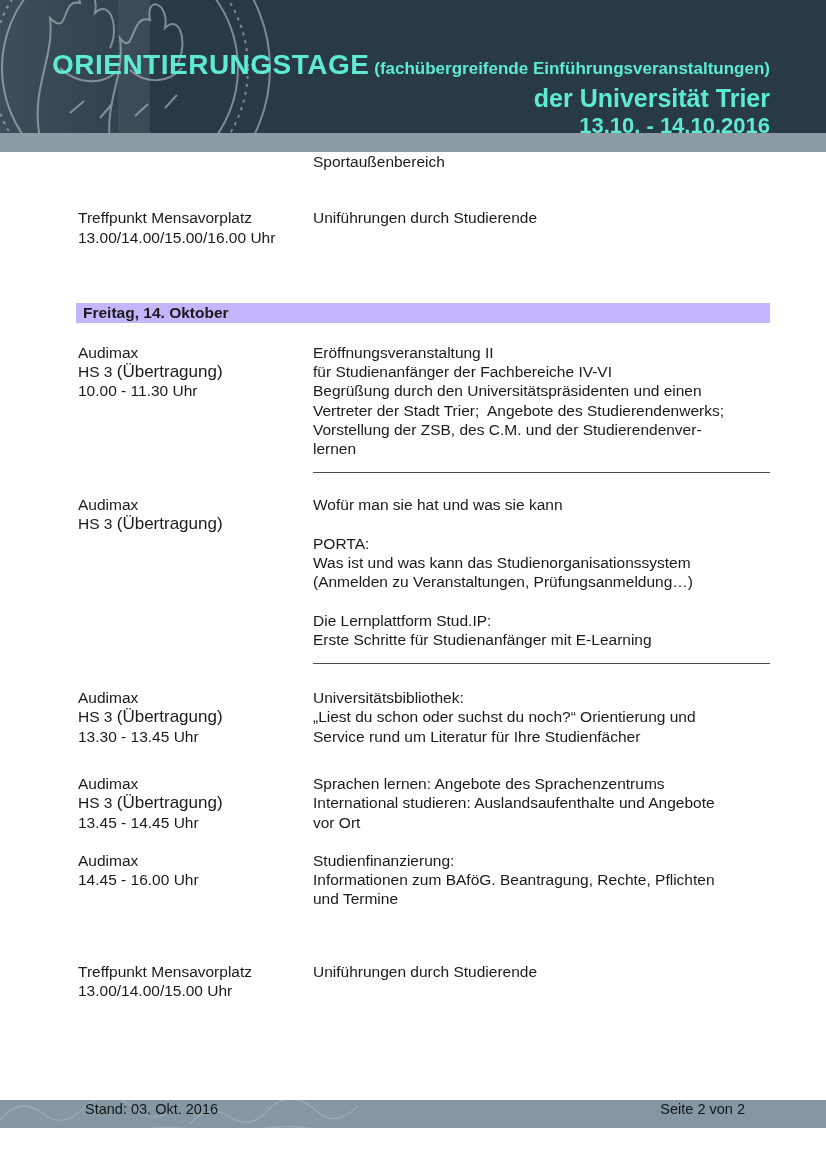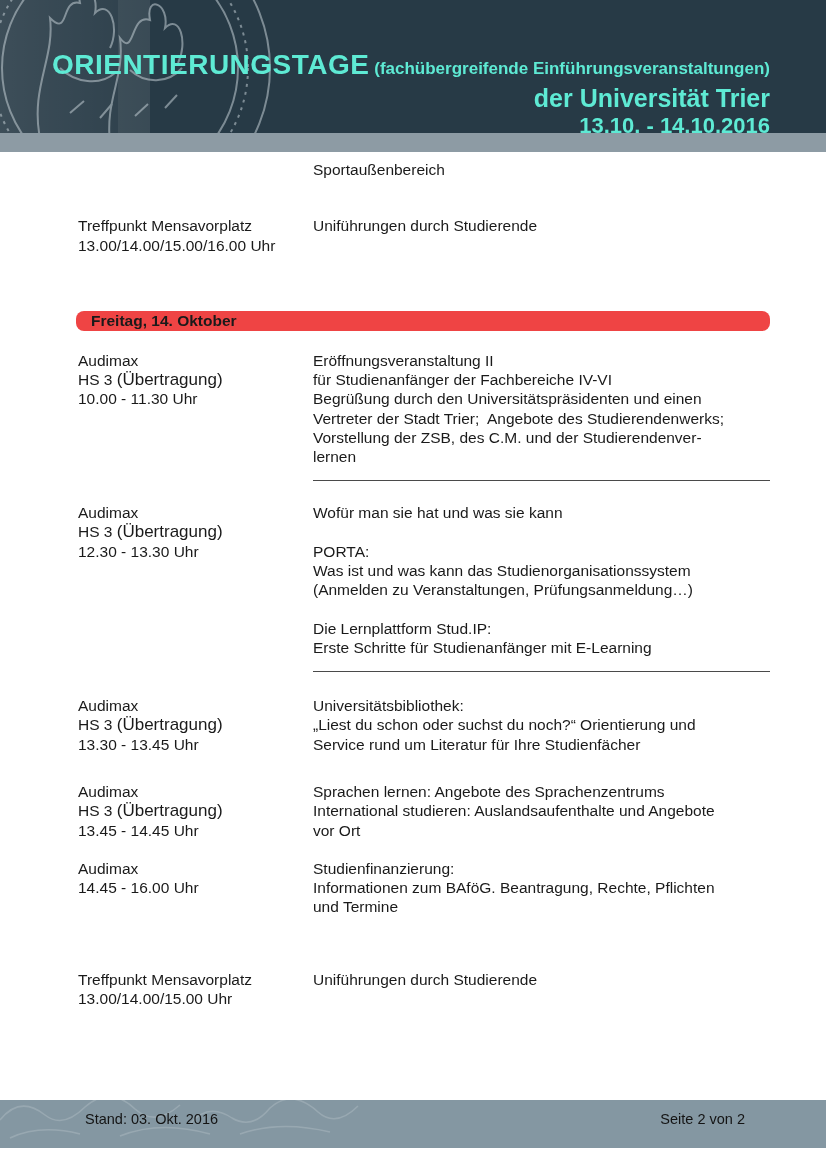--- a/index.html
+++ b/index.html
@@ -34,26 +34,26 @@
   .header-strip { height:19px; background:#8d9ba4; }
   
   .content { margin-left:78px; margin-right:56px; }
   .row { display:flex; }
   .col-left  { flex:0 0 235px; }
   .col-right { flex:1; }
   .line { white-space:pre-wrap; }
   .small { font-size:17px;text-align:center; }
   .section-bar {
     margin-top:56px; margin-left:-2px; height:20px; line-height:20px;
-    background:#ef4444; font-weight:bold; padding-left:15px;border-radius:8px;
+    background:#c4b5fd; font-weight:bold; padding-left:7px;
   }
   .divider { height:1.5px; background:#4a4a4a; margin-top:13px; }
   
   .footer {
-    position:absolute; left:0; top:1100px; width:826px; height:48px;
+    position:absolute; left:0; top:1100px; width:826px; height:28px;
     background:#8497a2; display:flex; align-items:center;
     justify-content:space-between; padding:0 81px 8px 85px;
     font-size:14.5px; color:#141414; overflow:hidden;
   }
   .footer-watermark { position:absolute; left:0; top:-10px; width:430px; height:56px; opacity:.28; }
   .footer-watermark path { fill:none; stroke:#cdd6da; stroke-width:1.5; }
   .footer-text { position:relative; }
 </style>
 </head>
 <body>
@@ -77,21 +77,21 @@
     <div class="header-text">
       <div class="ht-line1"><span class="ht-main">ORIENTIERUNGSTAGE</span><span class="ht-paren"> (fachübergreifende Einführungsveranstaltungen)</span></div>
       <div class="ht-line2">der Universität Trier</div>
       <div class="ht-line3">13.10. - 14.10.2016</div>
     </div>
   </div>
   <div class="header-strip"></div>
 
   <div class="content">
     <div>
-        <div class="row" style="margin-top: 8px;">
+        <div class="row" style="">
           <div class="col-left"></div>
           <div class="col-right">
             <div class="line">Sportaußenbereich</div>
           </div>
         </div>
         <div class="row" style="margin-top: 37px;">
           <div class="col-left">
             <div class="line">Treffpunkt Mensavorplatz</div>
             <div class="line">13.00/14.00/15.00/16.00 Uhr</div>
           </div>
@@ -115,21 +115,20 @@
             <div class="line">Vertreter der Stadt Trier;  Angebote des Studierendenwerks;</div>
             <div class="line">Vorstellung der ZSB, des C.M. und der Studierendenver-</div>
             <div class="line">lernen</div>
             <div class="divider"></div>
           </div>
         </div>
         <div class="row" style="margin-top: 22px;">
           <div class="col-left">
             <div class="line">Audimax</div>
             <div class="line">HS 3 <span class="small">(Übertragung)</span></div>
-            <div class="line">12.30 - 13.30 Uhr</div>
           </div>
           <div class="col-right">
             <div class="line">Wofür man sie hat und was sie kann</div>
             <div class="line">&nbsp;</div>
             <div class="line">PORTA:</div>
             <div class="line">Was ist und was kann das Studienorganisationssystem</div>
             <div class="line">(Anmelden zu Veranstaltungen, Prüfungsanmeldung…)</div>
             <div class="line">&nbsp;</div>
             <div class="line">Die Lernplattform Stud.IP:</div>
             <div class="line">Erste Schritte für Studienanfänger mit E-Learning</div>

